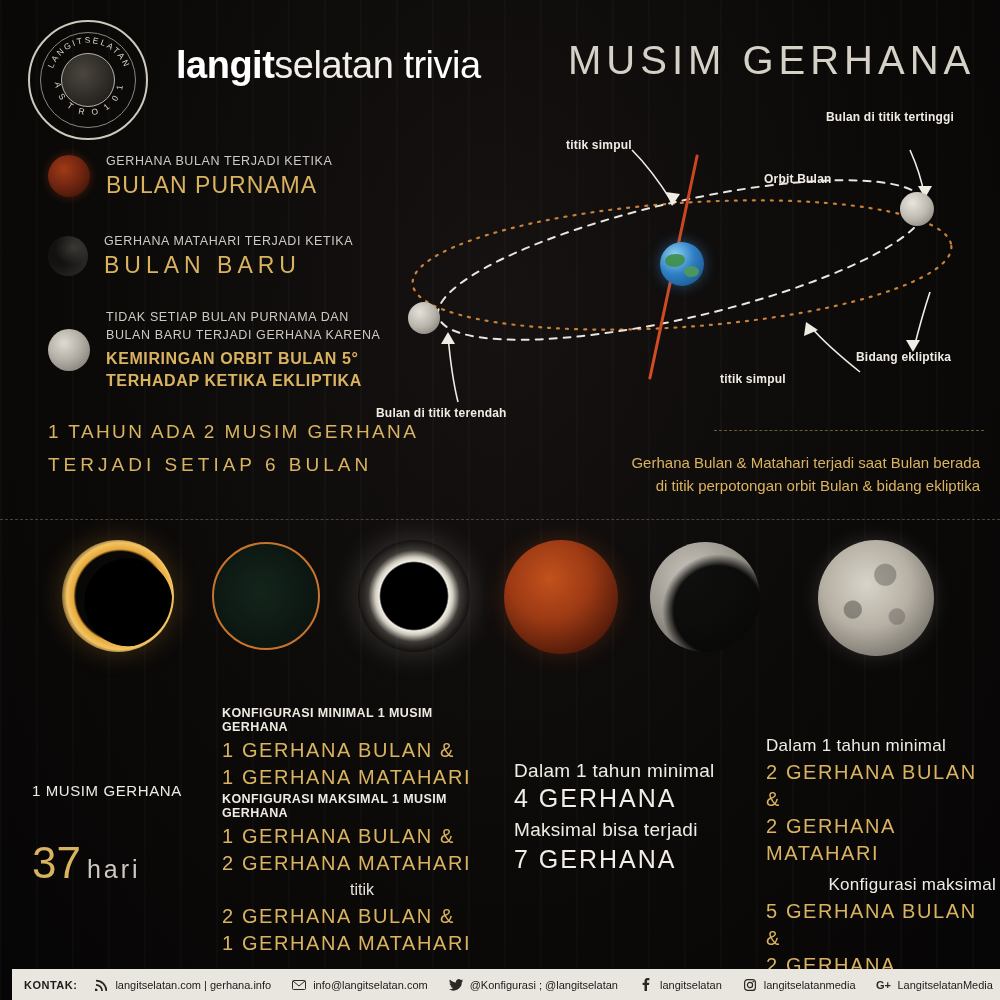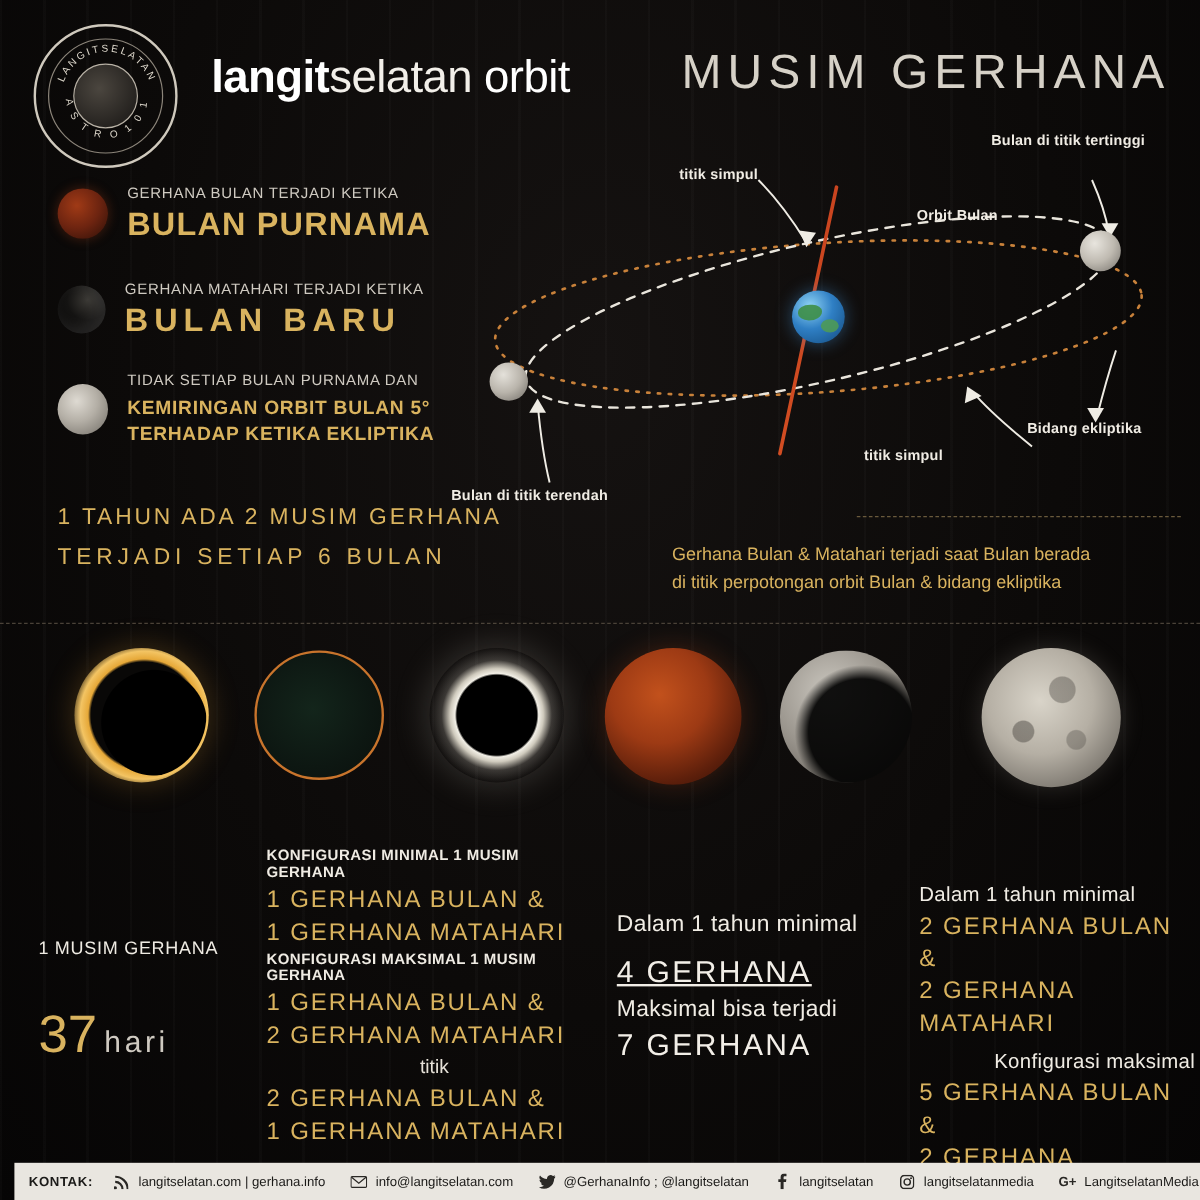--- a/index.html
+++ b/index.html
@@ -69,21 +69,21 @@
   .ico-full {
     width: 42px; height: 42px;
     background: radial-gradient(circle at 38% 34%, #dedad2 0%, #b4afa6 45%, #6f6b64 100%);
   }
   .bullet-text { margin-left: 16px; }
   .b-small {
     font-size: 12.5px; letter-spacing: 0.6px; color: #cfcac1;
     text-transform: uppercase; line-height: 1.45;
   }
   .b-big {
-    font-size: 27px; font-weight: 700; letter-spacing: 1px;
+    font-size: 23px; font-weight: 400; letter-spacing: 1px;
     color: #d9b35f; margin-top: 2px;
   }
   .b-big.spaced { letter-spacing: 5px; }
   .b-gold-small {
     font-size: 16px; font-weight: 700; letter-spacing: 0.6px;
     color: #d9b35f; line-height: 1.35; margin-top: 4px;
   }
 
   .left-stmt {
     position: absolute; left: 48px; top: 415px;
@@ -133,21 +133,21 @@
     transform: rotate(12deg); transform-origin: 50% 50%;
     border-radius: 2px;
   }
 
   
   .dash-sep {
     position: absolute; height: 0; border-top: 1px dashed #6a5a3c;
   }
   .caption {
     position: absolute; left: 560px; top: 452px; width: 420px;
-    text-align: left; font-size: 15px; color: #d9b35f; line-height: 1.5;
+    text-align: right; font-size: 15px; color: #d9b35f; line-height: 1.5;
   }
 
   .hr-dash {
     position: absolute; left: 0; top: 519px; width: 1000px; height: 0;
     border-top: 1px dashed #4a4238;
   }
 
   
   .photos { position: absolute; left: 0; top: 540px; width: 1000px; height: 140px; }
   .ph { position: absolute; border-radius: 50%; }
@@ -258,21 +258,21 @@
           </text>
           <text font-size="8.4" letter-spacing="3" fill="#ded8cc" font-family="Liberation Sans, sans-serif">
             <textPath href="#arcBot" startOffset="50%" text-anchor="middle">A S T R O 1 0 1</textPath>
           </text>
         </svg>
       </div>
     </div>
   </div>
 
   <div class="brand">
-    <span>langit</span><span class="light">selatan</span><span class="trivia">orbit</span>
+    <span>langit</span><span class="light">selatan</span><span class="trivia">trivia</span>
   </div>
 
   <div class="title-main">MUSIM GERHANA</div>
 
   <div class="bullet-row" style="left:48px; top:152px;">
     <div class="moon-ico ico-blood"></div>
     <div class="bullet-text">
       <div class="b-small">GERHANA BULAN TERJADI KETIKA</div>
       <div class="b-big">BULAN PURNAMA</div>
     </div>
@@ -283,20 +283,21 @@
     <div class="bullet-text">
       <div class="b-small">GERHANA MATAHARI TERJADI KETIKA</div>
       <div class="b-big spaced">BULAN BARU</div>
     </div>
   </div>
 
   <div class="bullet-row" style="left:48px; top:308px;">
     <div class="moon-ico ico-full"></div>
     <div class="bullet-text">
       <div class="b-small">TIDAK SETIAP BULAN PURNAMA DAN</div>
+      <div class="b-small">BULAN BARU TERJADI GERHANA KARENA</div>
       <div class="b-gold-small">KEMIRINGAN ORBIT BULAN 5°</div>
       <div class="b-gold-small" style="margin-top:0">TERHADAP KETIKA EKLIPTIKA</div>
     </div>
   </div>
 
   <div class="left-stmt">
     <div>1 TAHUN ADA 2 MUSIM GERHANA</div>
     <div class="l2">TERJADI SETIAP 6 BULAN</div>
   </div>
 
@@ -369,21 +370,21 @@
     <div class="k-small">KONFIGURASI MAKSIMAL 1 MUSIM GERHANA</div>
     <div class="k-gold">1 GERHANA  BULAN &amp;</div>
     <div class="k-gold" style="margin-top:0">2 GERHANA MATAHARI</div>
     <div class="k-atau">titik</div>
     <div class="k-gold" style="margin-top:0">2 GERHANA  BULAN &amp;</div>
     <div class="k-gold" style="margin-top:0">1 GERHANA MATAHARI</div>
   </div>
 
   <div class="blk" style="left:514px; top:760px; width:250px;">
     <div class="k-white">Dalam 1 tahun minimal</div>
-    <div class="k-white-lg" style="margin-top:12px;text-decoration:underline;">4 GERHANA</div>
+    <div class="k-white-lg" style="margin-top:0;">4 GERHANA</div>
     <div class="k-white" style="margin-top:4px;">Maksimal bisa terjadi</div>
     <div class="k-white-lg" style="margin-top:2px;">7 GERHANA</div>
   </div>
 
   <div class="blk" style="left:766px; top:736px; width:230px;">
     <div class="k-white" style="font-size:17px;">Dalam 1 tahun minimal</div>
     <div class="k-gold">2 GERHANA  BULAN &amp;</div>
     <div class="k-gold" style="margin-top:0">2 GERHANA MATAHARI</div>
     <div class="k-white" style="font-size:17px; margin-top:8px;text-align:right;">Konfigurasi maksimal</div>
     <div class="k-gold">5 GERHANA  BULAN &amp;</div>
@@ -412,21 +413,21 @@
       </span>
       <span>info@langitselatan.com</span>
     </span>
 
     <span class="f-item">
       <span class="f-ico">
         <svg width="14" height="12" viewBox="0 0 14 12">
             <path d="M14 1.4c-.5.2-1 .4-1.6.5.6-.3 1-.9 1.2-1.6-.6.3-1.2.6-1.8.7A2.9 2.9 0 0 0 6.9 3.6c-2.4-.1-4.5-1.3-5.9-3a2.9 2.9 0 0 0 .9 3.9c-.5 0-.9-.1-1.3-.3 0 1.4 1 2.6 2.3 2.9-.4.1-.9.1-1.3 0a2.9 2.9 0 0 0 2.7 2A5.9 5.9 0 0 1 0 10.3 8.3 8.3 0 0 0 12.8 3.2c.5-.4 1-1 1.2-1.8z" fill="#2a2825"></path>
           </svg>
       </span>
-      <span>@GerhanaInfo ; @langitselatan</span>
+      <span>@Konfigurasi ; @langitselatan</span>
     </span>
 
     <span class="f-item">
       <span class="f-ico">
         <svg width="8" height="13" viewBox="0 0 8 13">
             <path d="M5 13V7h2l.3-2.3H5V3.3c0-.7.2-1.1 1.1-1.1H7.4V.1C7.2.1 6.4 0 5.5 0 3.7 0 2.5 1.1 2.5 3v1.7H.6V7h1.9v6H5z" fill="#2a2825"></path>
           </svg>
       </span>
       <span>langitselatan</span>
     </span>

